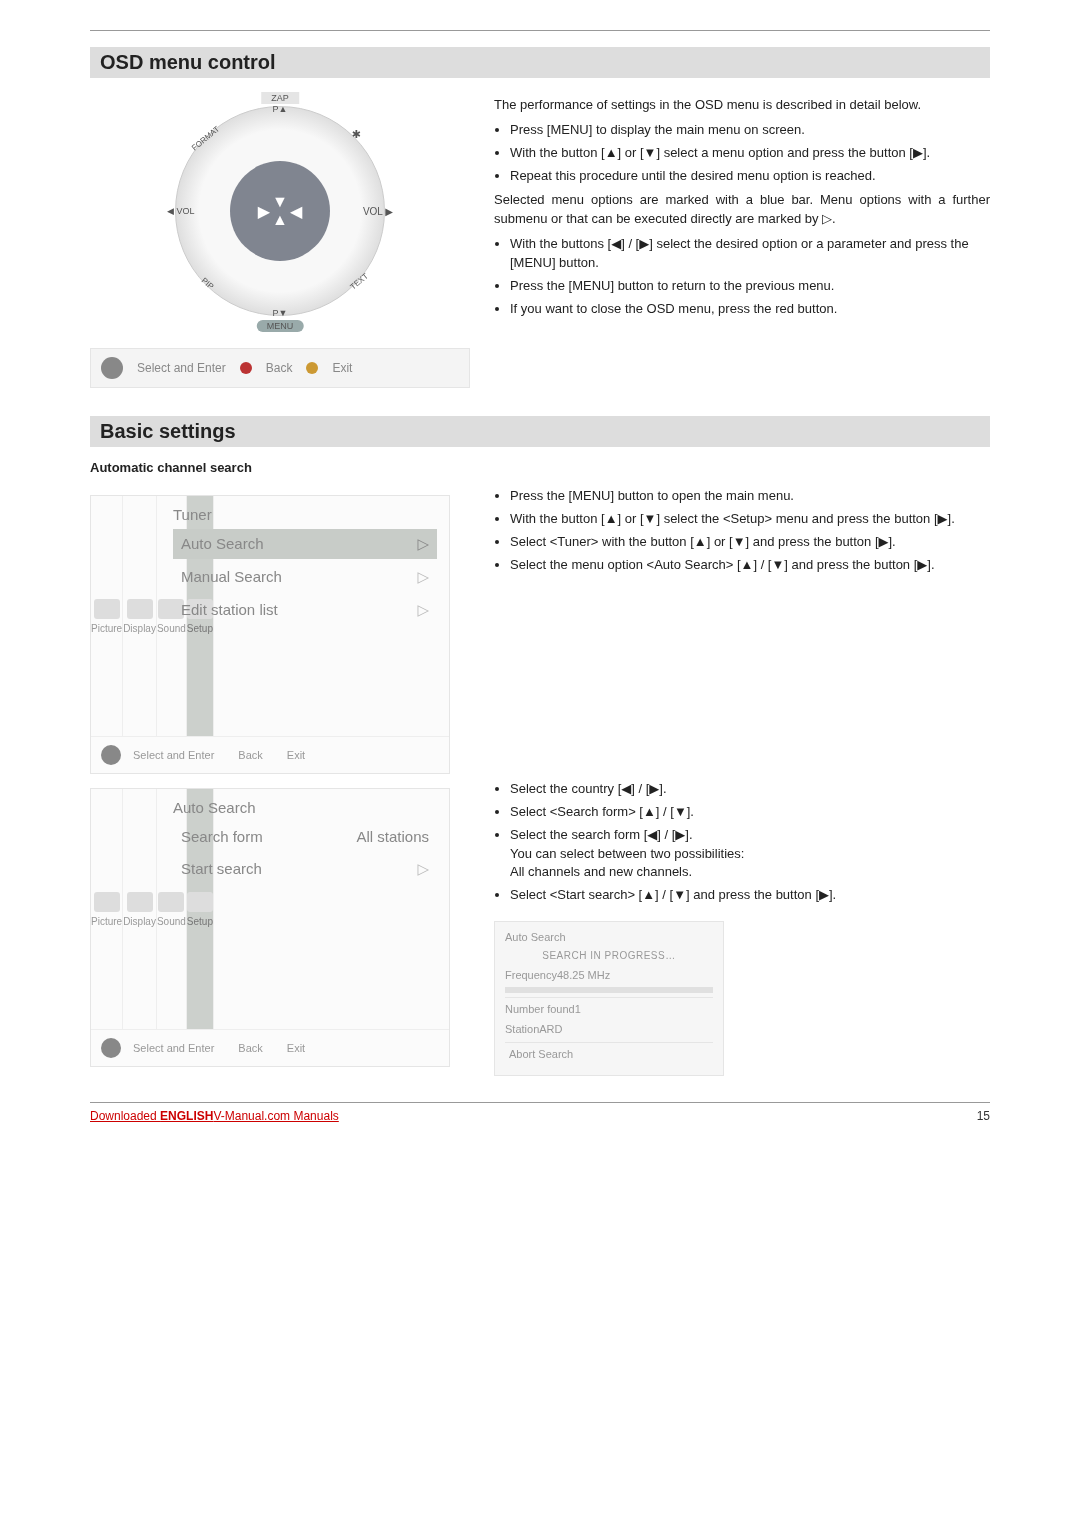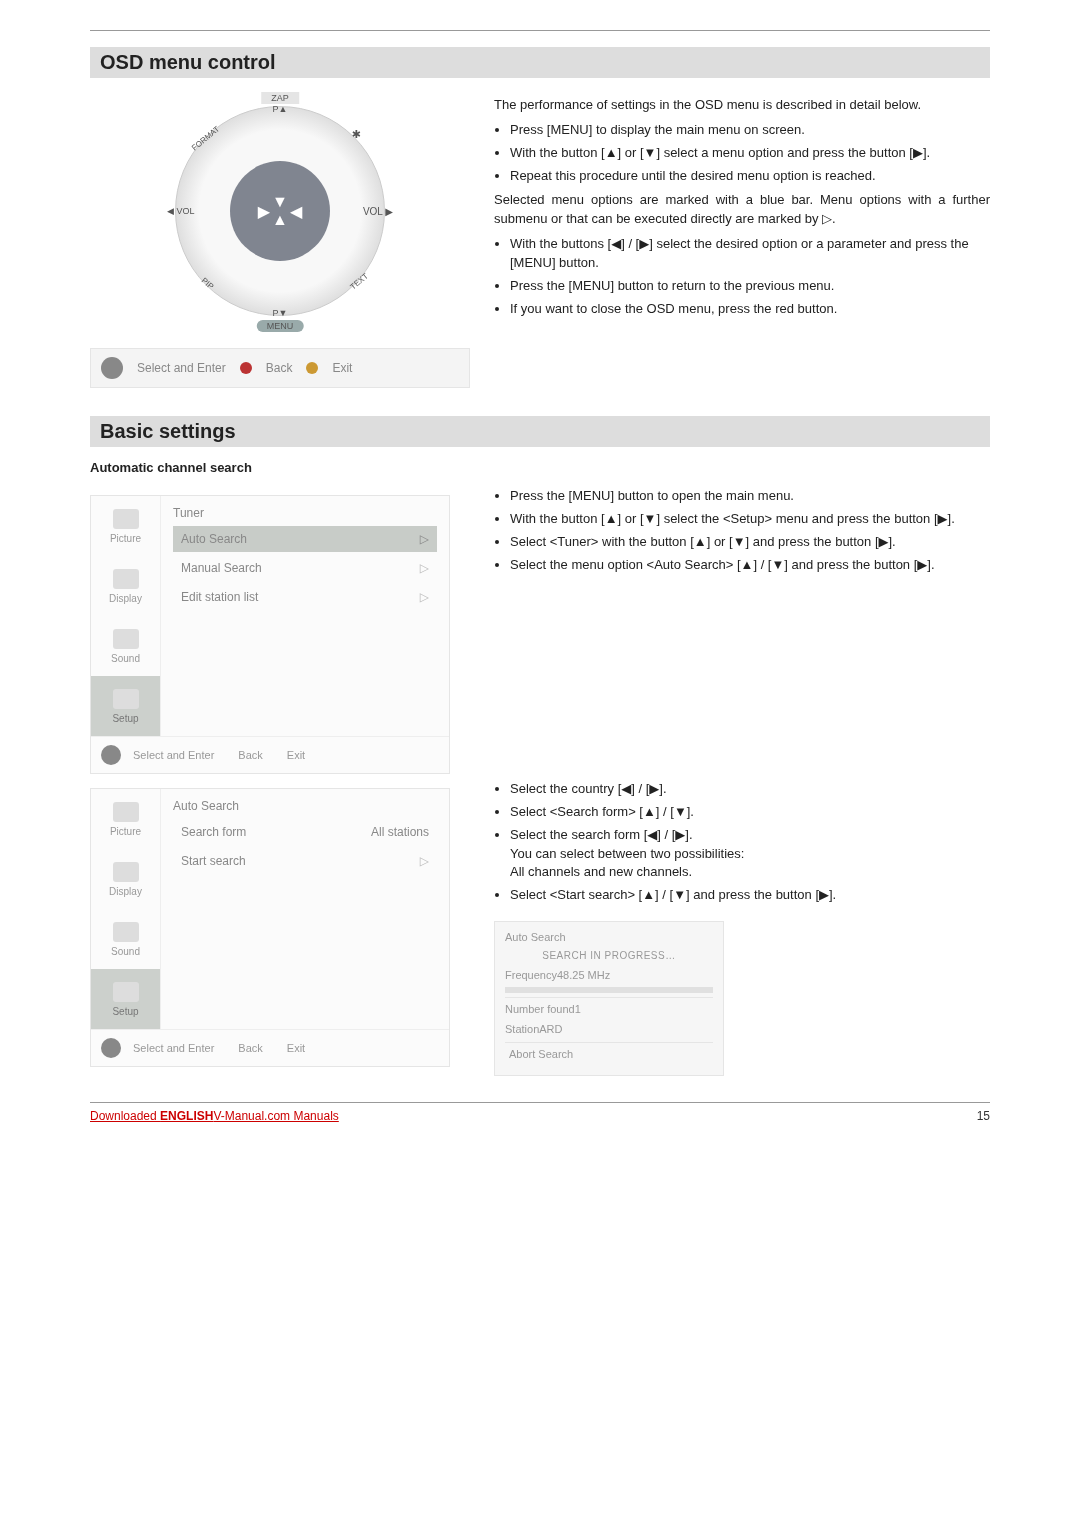--- a/index.html
+++ b/index.html
@@ -37,25 +37,25 @@
   .lbl-text { bottom: 30px; right: 16px; font-size: 8px; transform: rotate(-40deg); }
   
   .footerbar { background: #f4f4f4; border: 1px solid #e5e5e5; padding: 8px 10px; display: flex; align-items: center; gap: 14px; font-size: 12px; color: #888; margin-top: 24px; }
   .footerbar .nav-icon { width: 22px; height: 22px; border-radius: 50%; background: #888; display:inline-block; position: relative; }
   .footerbar .dot { width: 12px; height: 12px; border-radius: 50%; display:inline-block; }
   .dot.red { background: #b33; }
   .dot.yellow { background: #cc9933; }
   
   .osd { width: 360px; background: #fbfbfb; border: 1px solid #e5e5e5; margin: 14px 0 0 0; }
   .osd-body { display: flex; min-height: 240px; }
-  .osd-side { width: 70px; display: flex; flex-direction: column; text-align: right; }
+  .osd-side { width: 70px; display: flex; flex-direction: row; text-align: right; }
   .osd-tab { flex: 1; display: flex; flex-direction: column; align-items: center; justify-content: center; gap: 4px; font-size: 10px; color: #999; border-right: 1px solid #eee; }
   .osd-tab.active { background: #ccd0cc; color: #777; }
   .osd-tab .ticon { width: 26px; height: 20px; background: #ddd; border-radius: 3px; }
-  .osd-main { flex: 1; padding: 10px 12px; font-size: 12px; color: #888; }
+  .osd-main { flex: 1; padding: 10px 12px; font-size: 15px; color: #888; }
   .osd-title { margin-bottom: 6px; }
   .osd-row { display: flex; justify-content: space-between; padding: 6px 8px; margin: 3px 0; }
   .osd-row.sel { background: #c8ccc8; }
   .osd-row .tri { color: #bbb; }
   .osd-row.sel .tri { color: #888; }
   .osd-foot { border-top: 1px solid #eee; padding: 8px 10px; display: flex; align-items: center; gap: 12px; font-size: 11px; color: #999; }
   .osd-foot .nav-icon { width: 20px; height: 20px; border-radius: 50%; background: #888; display:inline-block; }
   
   .progress-panel { width: 230px; background: #f6f6f6; border: 1px solid #e5e5e5; padding: 8px 10px; font-size: 11px; color: #999; margin-top: 16px; }
   .progress-panel .pp-title { margin-bottom: 3px; }

